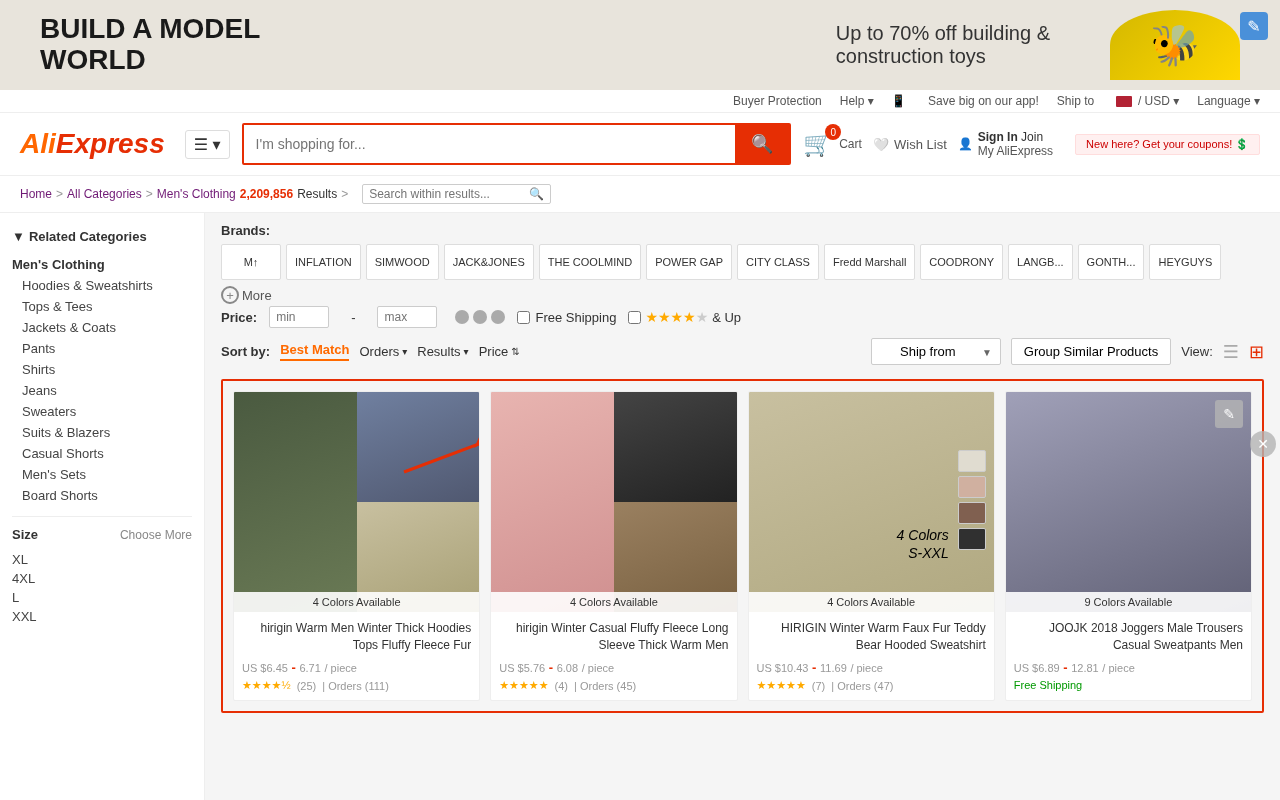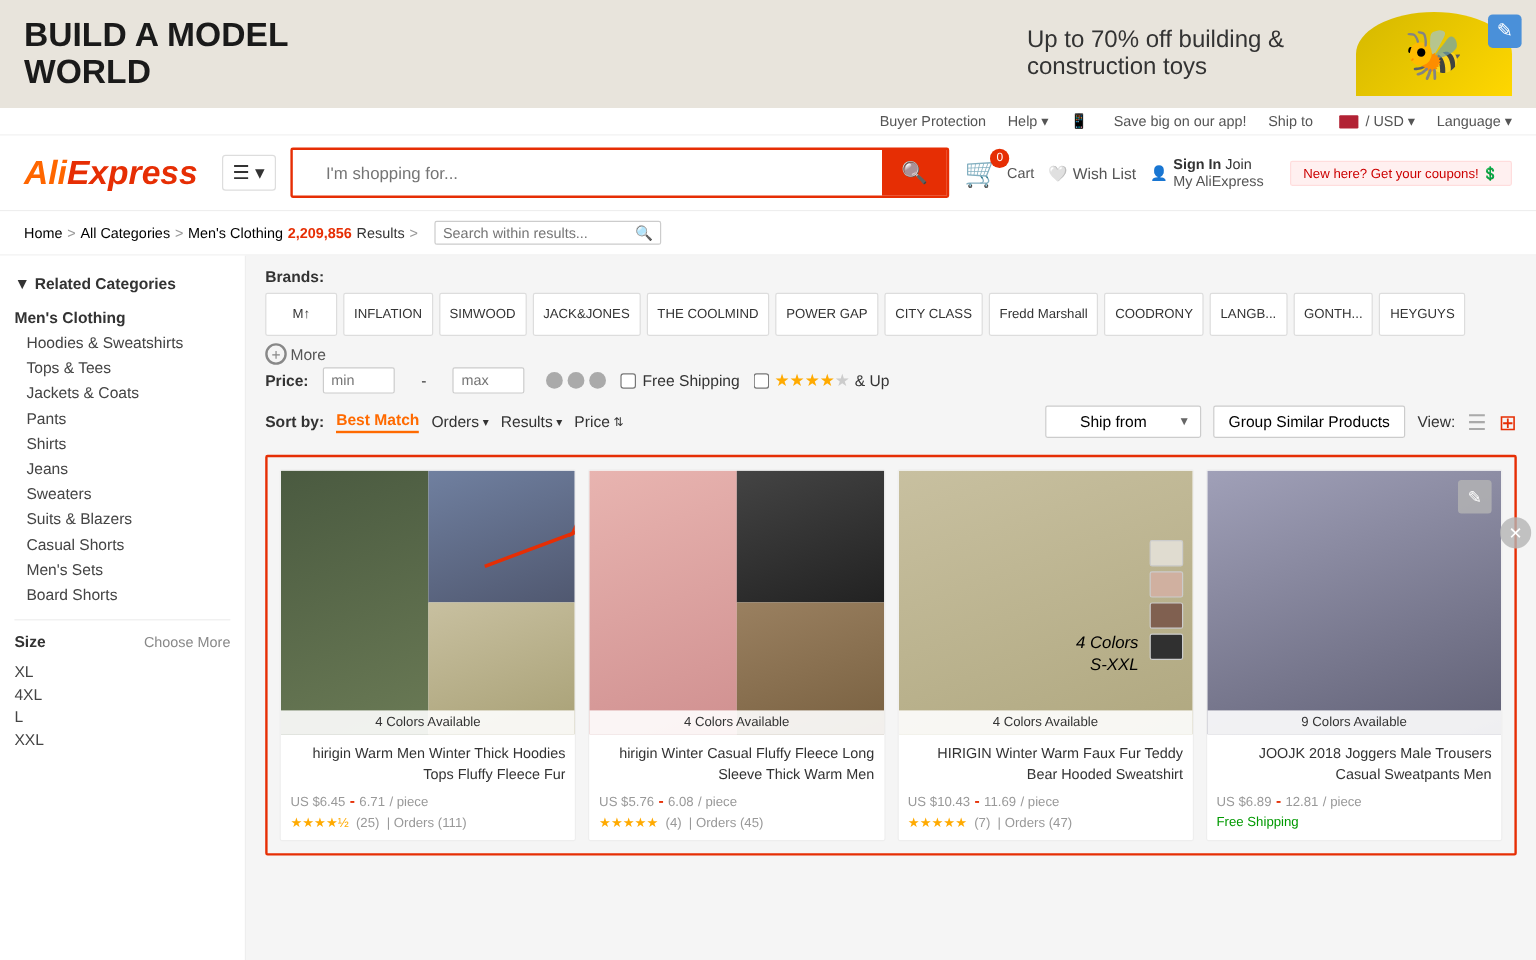--- a/index.html
+++ b/index.html
@@ -4,21 +4,21 @@
   <style>
     * { box-sizing: border-box; margin: 0; padding: 0; }
     body { font-family: Arial, sans-serif; font-size: 13px; color: #333; background: #f5f5f5; }
 
     
     .banner {
       background: #e8e4dc;
       display: flex;
       align-items: center;
       justify-content: space-between;
-      padding: 10px 20px;
+      padding: 10px 40px;
       height: 90px;
       position: relative;
       overflow: hidden;
     }
     .banner-text { flex: 1; }
     .banner-title { font-size: 28px; font-weight: 900; color: #1a1a1a; line-height: 1.1; }
     .banner-edit-btn {
       position: absolute; right: 12px; top: 12px;
       background: #4a90d9; color: white; border: none;
       width: 28px; height: 28px; border-radius: 4px; cursor: pointer;
@@ -52,21 +52,21 @@
     .logo span { color: #ff6600; }
     .menu-btn {
       background: none; border: 1px solid #ddd; border-radius: 3px;
       padding: 4px 8px; cursor: pointer; font-size: 16px; color: #333;
     }
     .search-bar {
       flex: 1; display: flex; align-items: center;
       border: 2px solid #e62e04; border-radius: 2px;
     }
     .search-bar input {
-      flex: 1; border: none; outline: none; padding: 8px 12px; font-size: 14px; margin-left: 16px;
+      flex: 1; border: none; outline: none; padding: 8px 12px; font-size: 14px;
     }
     .search-btn {
       background: #e62e04; border: none; color: white;
       padding: 8px 16px; cursor: pointer; font-size: 18px;
     }
     .cart-area { display: flex; align-items: center; gap: 6px; cursor: pointer; }
     .cart-icon { font-size: 22px; color: #555; position: relative; }
     .cart-badge {
       position: absolute; top: -6px; right: -8px;
       background: #e62e04; color: white; border-radius: 50%;
@@ -82,21 +82,21 @@
       background: #fff0f0; border: 1px solid #fdd;
       font-size: 11px; color: #c00; text-align: center; padding: 3px 10px;
       margin-left: 10px; border-radius: 2px; cursor: pointer;
     }
 
     
     .breadcrumb-bar {
       background: #fff; padding: 8px 20px; font-size: 12px;
       display: flex; align-items: center; gap: 4px; border-bottom: 1px solid #eee;
     }
-    .breadcrumb-bar a { color: #000000; text-decoration: none; }
+    .breadcrumb-bar a { color: #701a75; text-decoration: none; }
     .breadcrumb-bar .sep { color: #999; }
     .breadcrumb-bar .results { color: #e62e04; font-weight: bold; }
     .breadcrumb-search {
       margin-left: 10px; display: flex; align-items: center;
       border: 1px solid #ccc; border-radius: 2px; padding: 2px 6px;
       background: #fff;
     }
     .breadcrumb-search input { border: none; outline: none; font-size: 12px; width: 160px; }
 
     

